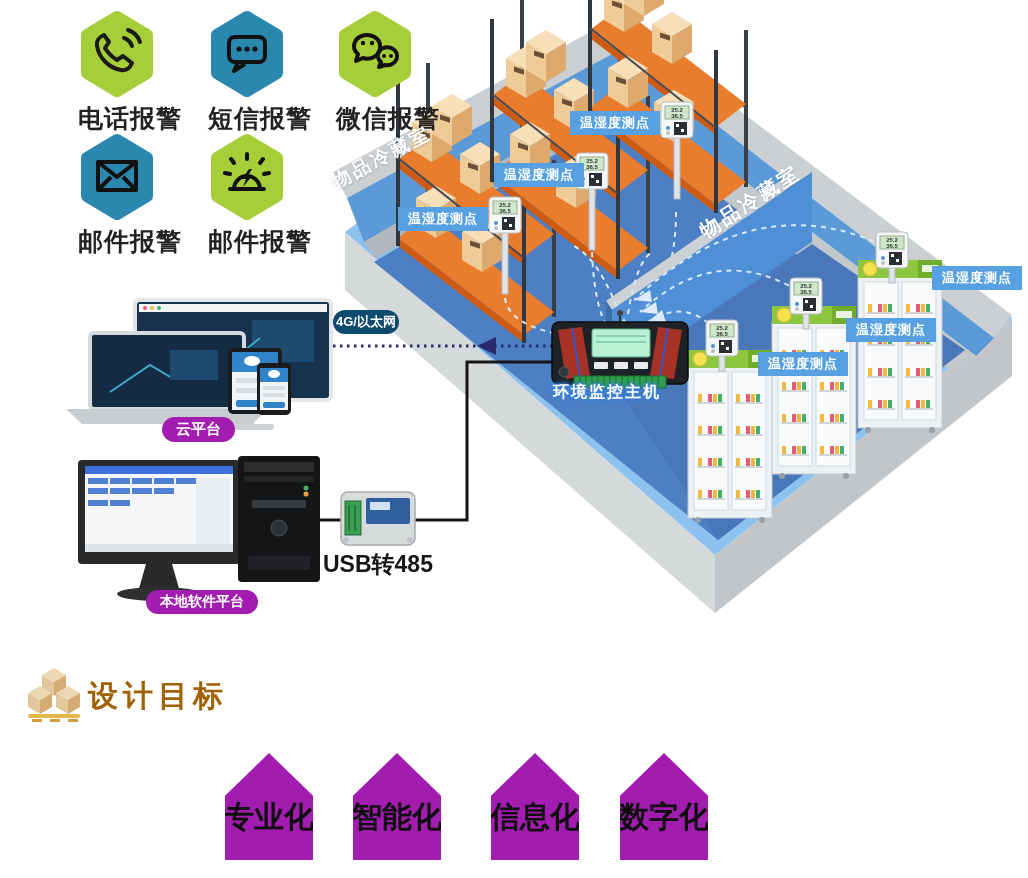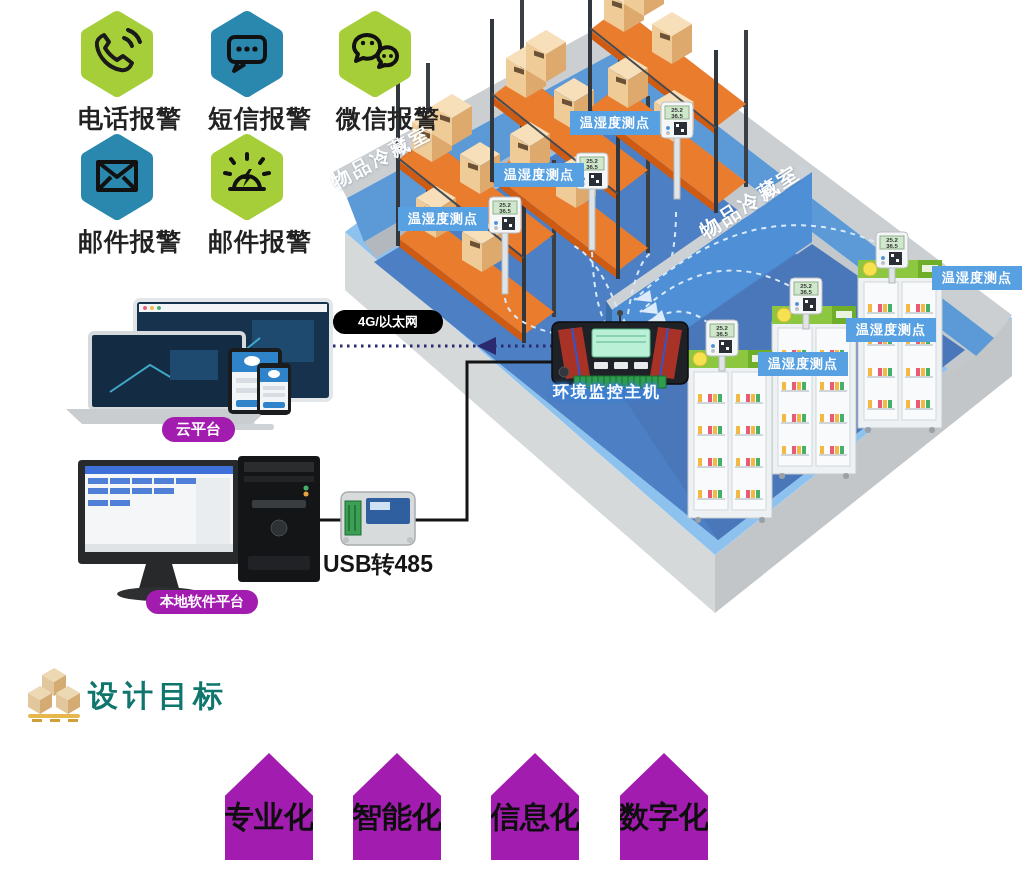--- a/index.html
+++ b/index.html
@@ -6,32 +6,32 @@
   #canvas{position:relative;width:1028px;height:878px;background:#ffffff;overflow:hidden;
           font-family:"Liberation Sans","DejaVu Sans",sans-serif;}
   .abs{position:absolute;}
   
   .hexcell{position:absolute;width:130px;text-align:right;}
   .hexcell svg{display:block;margin:0 auto;}
   .hexlabel{margin-top:4px;font-size:25px;font-weight:600;color:#222;letter-spacing:1px;white-space:nowrap;}
   
   .pill{position:absolute;background:#57a1e3;color:#fff;font-size:13px;font-weight:700;
         padding:3px 10px;border-radius:0;white-space:nowrap;letter-spacing:1px;}
-  .navpill{position:absolute;background:#000000;color:#fff;font-size:13px;font-weight:700;
-        padding:3px 25px;border-radius:12px;white-space:nowrap;}
+  .navpill{position:absolute;background:#0c4a6e;color:#fff;font-size:13px;font-weight:700;
+        padding:3px 3px;border-radius:12px;white-space:nowrap;}
   .softpill{position:absolute;background:#a21caf;color:#fff;font-weight:700;
         padding:3px 14px;border-radius:14px;white-space:nowrap;}
   .wall-label{position:absolute;color:#fff;font-weight:700;letter-spacing:3px;white-space:nowrap;
         text-shadow:0 1px 2px rgba(0,40,90,.25);}
   .host-label{position:absolute;color:#fff;font-size:16px;font-weight:700;letter-spacing:2px;
         white-space:nowrap;
         text-shadow:0 0 3px #3b82d8,0 0 3px #3b82d8,0 0 5px #3b82d8,0 0 6px #3b82d8;}
   .usb-label{position:absolute;font-size:23px;font-weight:600;color:#151515;}
   
-  .goal-heading{position:absolute;font-size:30px;font-weight:700;color:#0f766e;letter-spacing:5px;}
+  .goal-heading{position:absolute;font-size:30px;font-weight:700;color:#a16207;letter-spacing:5px;}
   .pent{position:absolute;width:88px;height:107px;background:#a21caf;
         clip-path:polygon(50% 0%,100% 40%,100% 100%,0% 100%,0% 40%);
         display:flex;align-items:flex-end;justify-content:center;}
   .pent span{display:block;font-size:30px;font-weight:700;color:#0e0e0e;margin-bottom:22px;white-space:nowrap;}
 </style>
 </head>
 <body>
 
 <div id="canvas">
 

